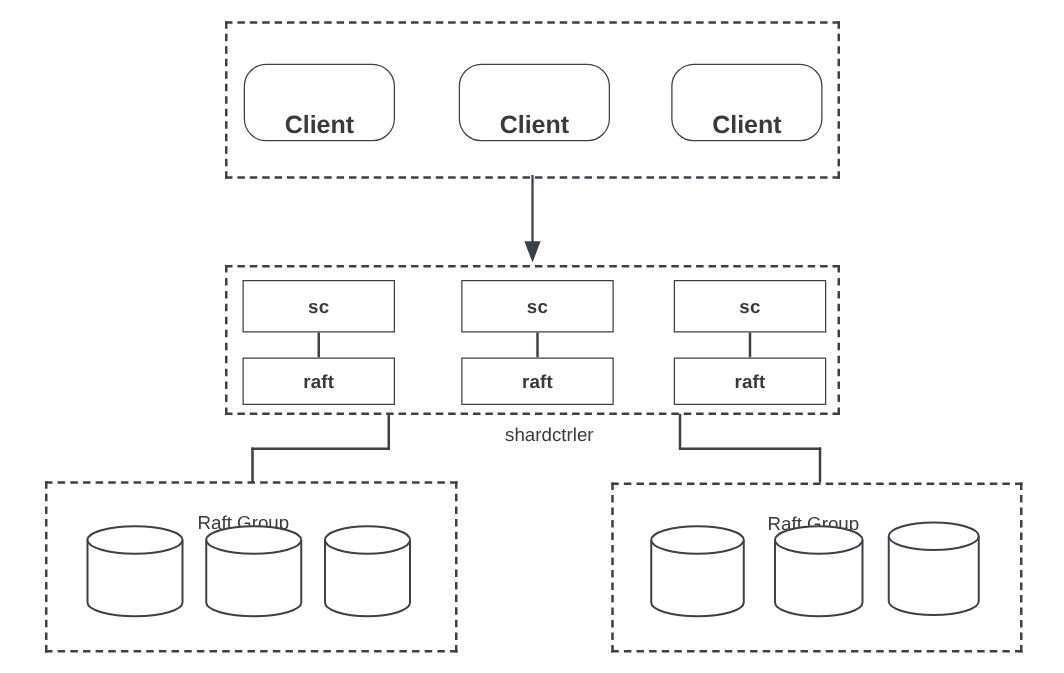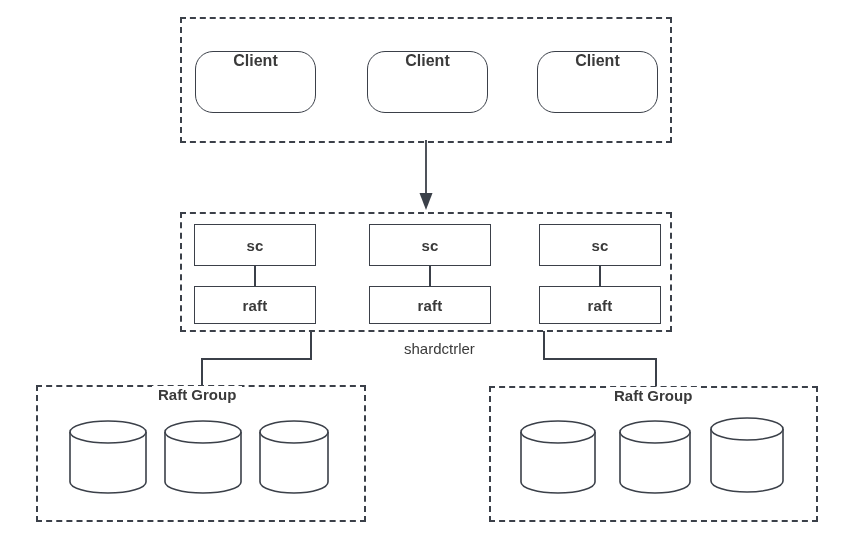--- a/index.html
+++ b/index.html
@@ -36,44 +36,45 @@
     font-size: 15px;
     letter-spacing: 0.2px;
   }
   .client-box {
     position: absolute;
     border: 1.8px solid #3b4049;
     border-radius: 18px;
     box-sizing: border-box;
     background: #ffffff;
     display: flex;
-    align-items: flex-start;
+    align-items: flex-end;
     justify-content: center;
     color: #3a3a3a;
     font-weight: bold;
-    font-size: 16px;
+    font-size: 20px;
   }
   .vline {
     position: absolute;
     background: #3b4049;
     width: 1.6px;
   }
   .hline {
     position: absolute;
     background: #3b4049;
     height: 1.6px;
   }
   .caption {
     position: absolute;
     color: #3a3a3a;
     font-size: 15px;
     white-space: nowrap;
   }
   .caption.bold {
-    font-weight: bold;
+    font-weight: normal;
+    margin-top: 24px;
   }
   .caption.boxed-label {
     background: #ffffff;
     padding: 0 6px;
   }
   .arrow-svg {
     position: absolute;
     overflow: visible;
   }
   .cyl {

